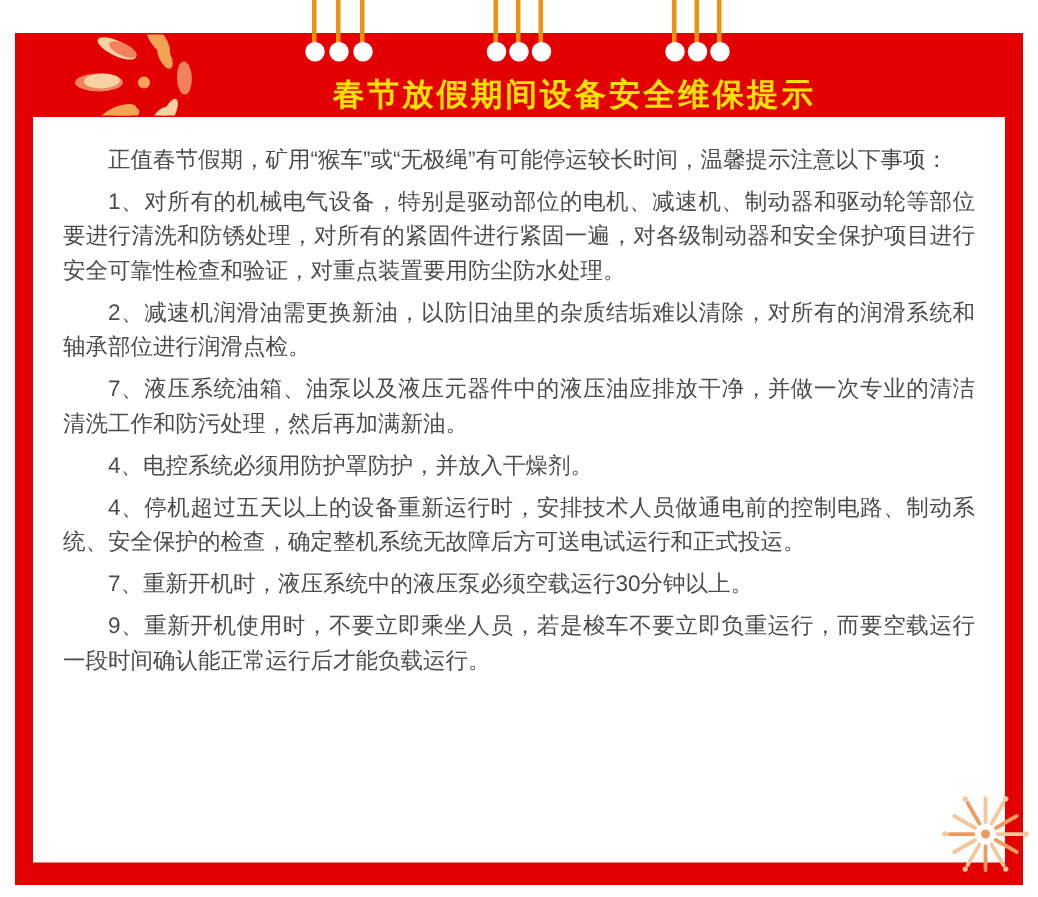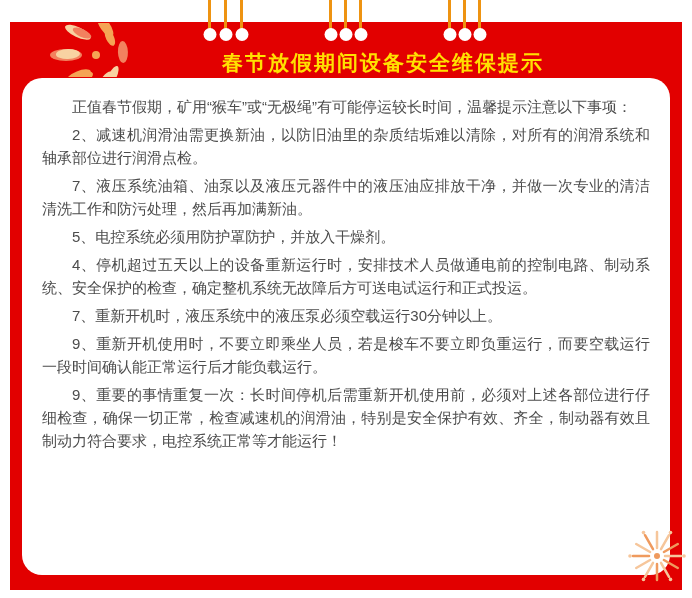--- a/index.html
+++ b/index.html
@@ -38,21 +38,20 @@
   }
   .content-panel {
     position: absolute;
     left: 22px; top: 78px;
     width: 648px; height: 497px;
     background: #ffffff;
     box-sizing: border-box;
     padding: 12px 20px 10px 20px;
     overflow: hidden;
     z-index: 2;
-    border-radius: 20px;
   }
   .content-panel p {
     margin: 5px 0;
     font-size: 15px;
     line-height: 23px;
     color: var(--text);
     text-align: justify;
     text-indent: 2em;
   }
   .lantern-string {
@@ -132,27 +131,27 @@
       <ellipse cx="22" cy="14" rx="10" ry="4" transform="rotate(-155)" fill="#f2815f"></ellipse>
       <ellipse cx="10" cy="20" rx="9" ry="4" transform="rotate(-115)" fill="#f5a455"></ellipse>
       <circle cx="0" cy="0" r="4" fill="#f5a455"></circle>
     </g>
   </svg>
 
   <div class="poster-title">春节放假期间设备安全维保提示</div>
 
   <div class="content-panel">
     <p>正值春节假期，矿用“猴车”或“无极绳”有可能停运较长时间，温馨提示注意以下事项：</p>
+    <p>1、对所有的机械电气设备，特别是驱动部位的电机、减速机、制动器和驱动轮等部位要进行清洗和防锈处理，对所有的紧固件进行紧固一遍，对各级制动器和安全保护项目进行安全可靠性检查和验证，对重点装置要用防尘防水处理。</p>
     <p>2、减速机润滑油需更换新油，以防旧油里的杂质结垢难以清除，对所有的润滑系统和轴承部位进行润滑点检。</p>
     <p>7、液压系统油箱、油泵以及液压元器件中的液压油应排放干净，并做一次专业的清洁清洗工作和防污处理，然后再加满新油。</p>
-    <p>5、电控系统必须用防护罩防护，并放入干燥剂。</p>
+    <p>4、电控系统必须用防护罩防护，并放入干燥剂。</p>
     <p>4、停机超过五天以上的设备重新运行时，安排技术人员做通电前的控制电路、制动系统、安全保护的检查，确定整机系统无故障后方可送电试运行和正式投运。</p>
     <p>7、重新开机时，液压系统中的液压泵必须空载运行30分钟以上。</p>
     <p>9、重新开机使用时，不要立即乘坐人员，若是梭车不要立即负重运行，而要空载运行一段时间确认能正常运行后才能负载运行。</p>
-    <p>9、重要的事情重复一次：长时间停机后需重新开机使用前，必须对上述各部位进行仔细检查，确保一切正常，检查减速机的润滑油，特别是安全保护有效、齐全，制动器有效且制动力符合要求，电控系统正常等才能运行！</p>
   </div>
 
   <svg class="fw-bottomright" width="70" height="62" viewBox="0 0 70 62">
     <g transform="translate(37,32)" stroke="#f6c69b" stroke-width="2.5" stroke-linecap="round">
       <line x1="8" y1="0" x2="24" y2="0"></line>
       <line x1="6.9" y1="4" x2="20.8" y2="12" stroke="#ef9a5e"></line>
       <line x1="4" y1="6.9" x2="12" y2="20.8"></line>
       <line x1="0" y1="8" x2="0" y2="24" stroke="#ef9a5e"></line>
       <line x1="-4" y1="6.9" x2="-12" y2="20.8"></line>
       <line x1="-6.9" y1="4" x2="-20.8" y2="12"></line>

